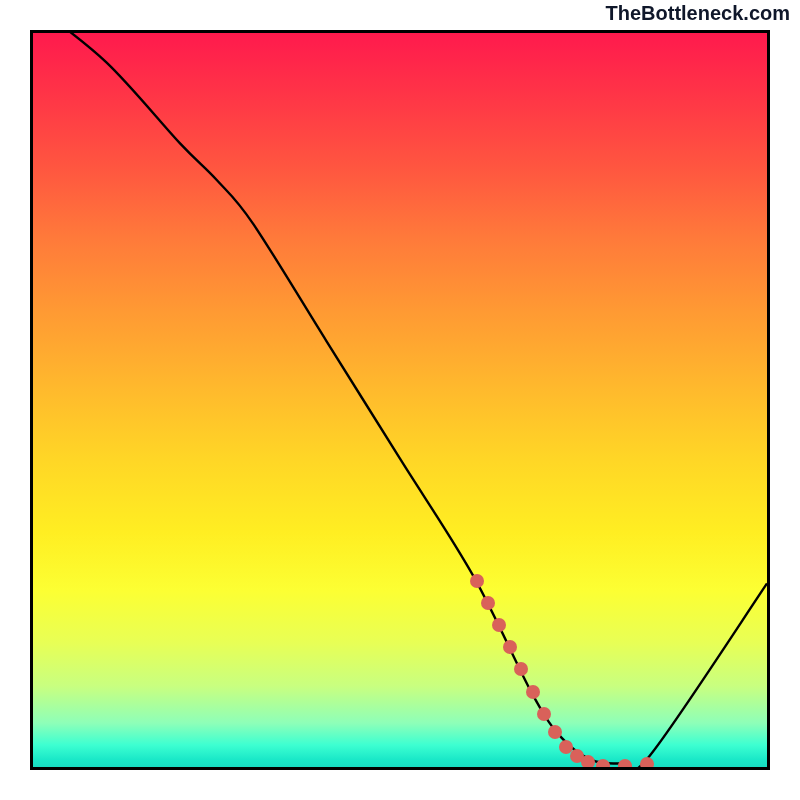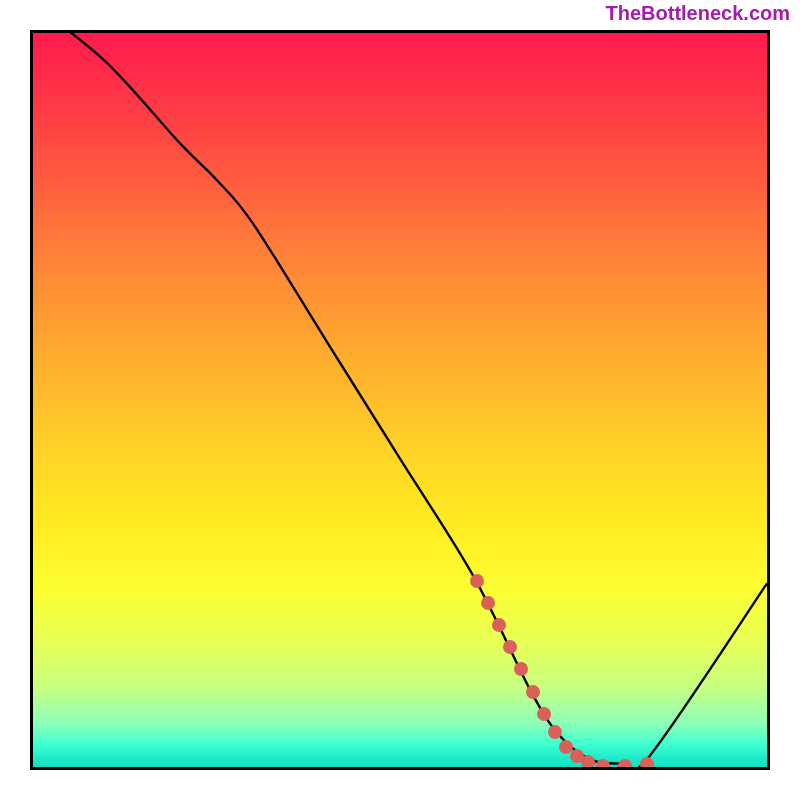--- a/index.html
+++ b/index.html
@@ -10,21 +10,21 @@
     font-family: Arial, sans-serif;
     position: relative;
     overflow: hidden;
   }
   .watermark {
     position: absolute;
     top: 2px;
     right: 10px;
     font-size: 20px;
     font-weight: bold;
-    color: #a21caf;
+    color: #0f172a;
     z-index: 10;
   }
   .plot-frame {
     position: absolute;
     top: 30px;
     left: 30px;
     width: 740px;
     height: 740px;
     border: 3px solid #000;
     overflow: hidden;

